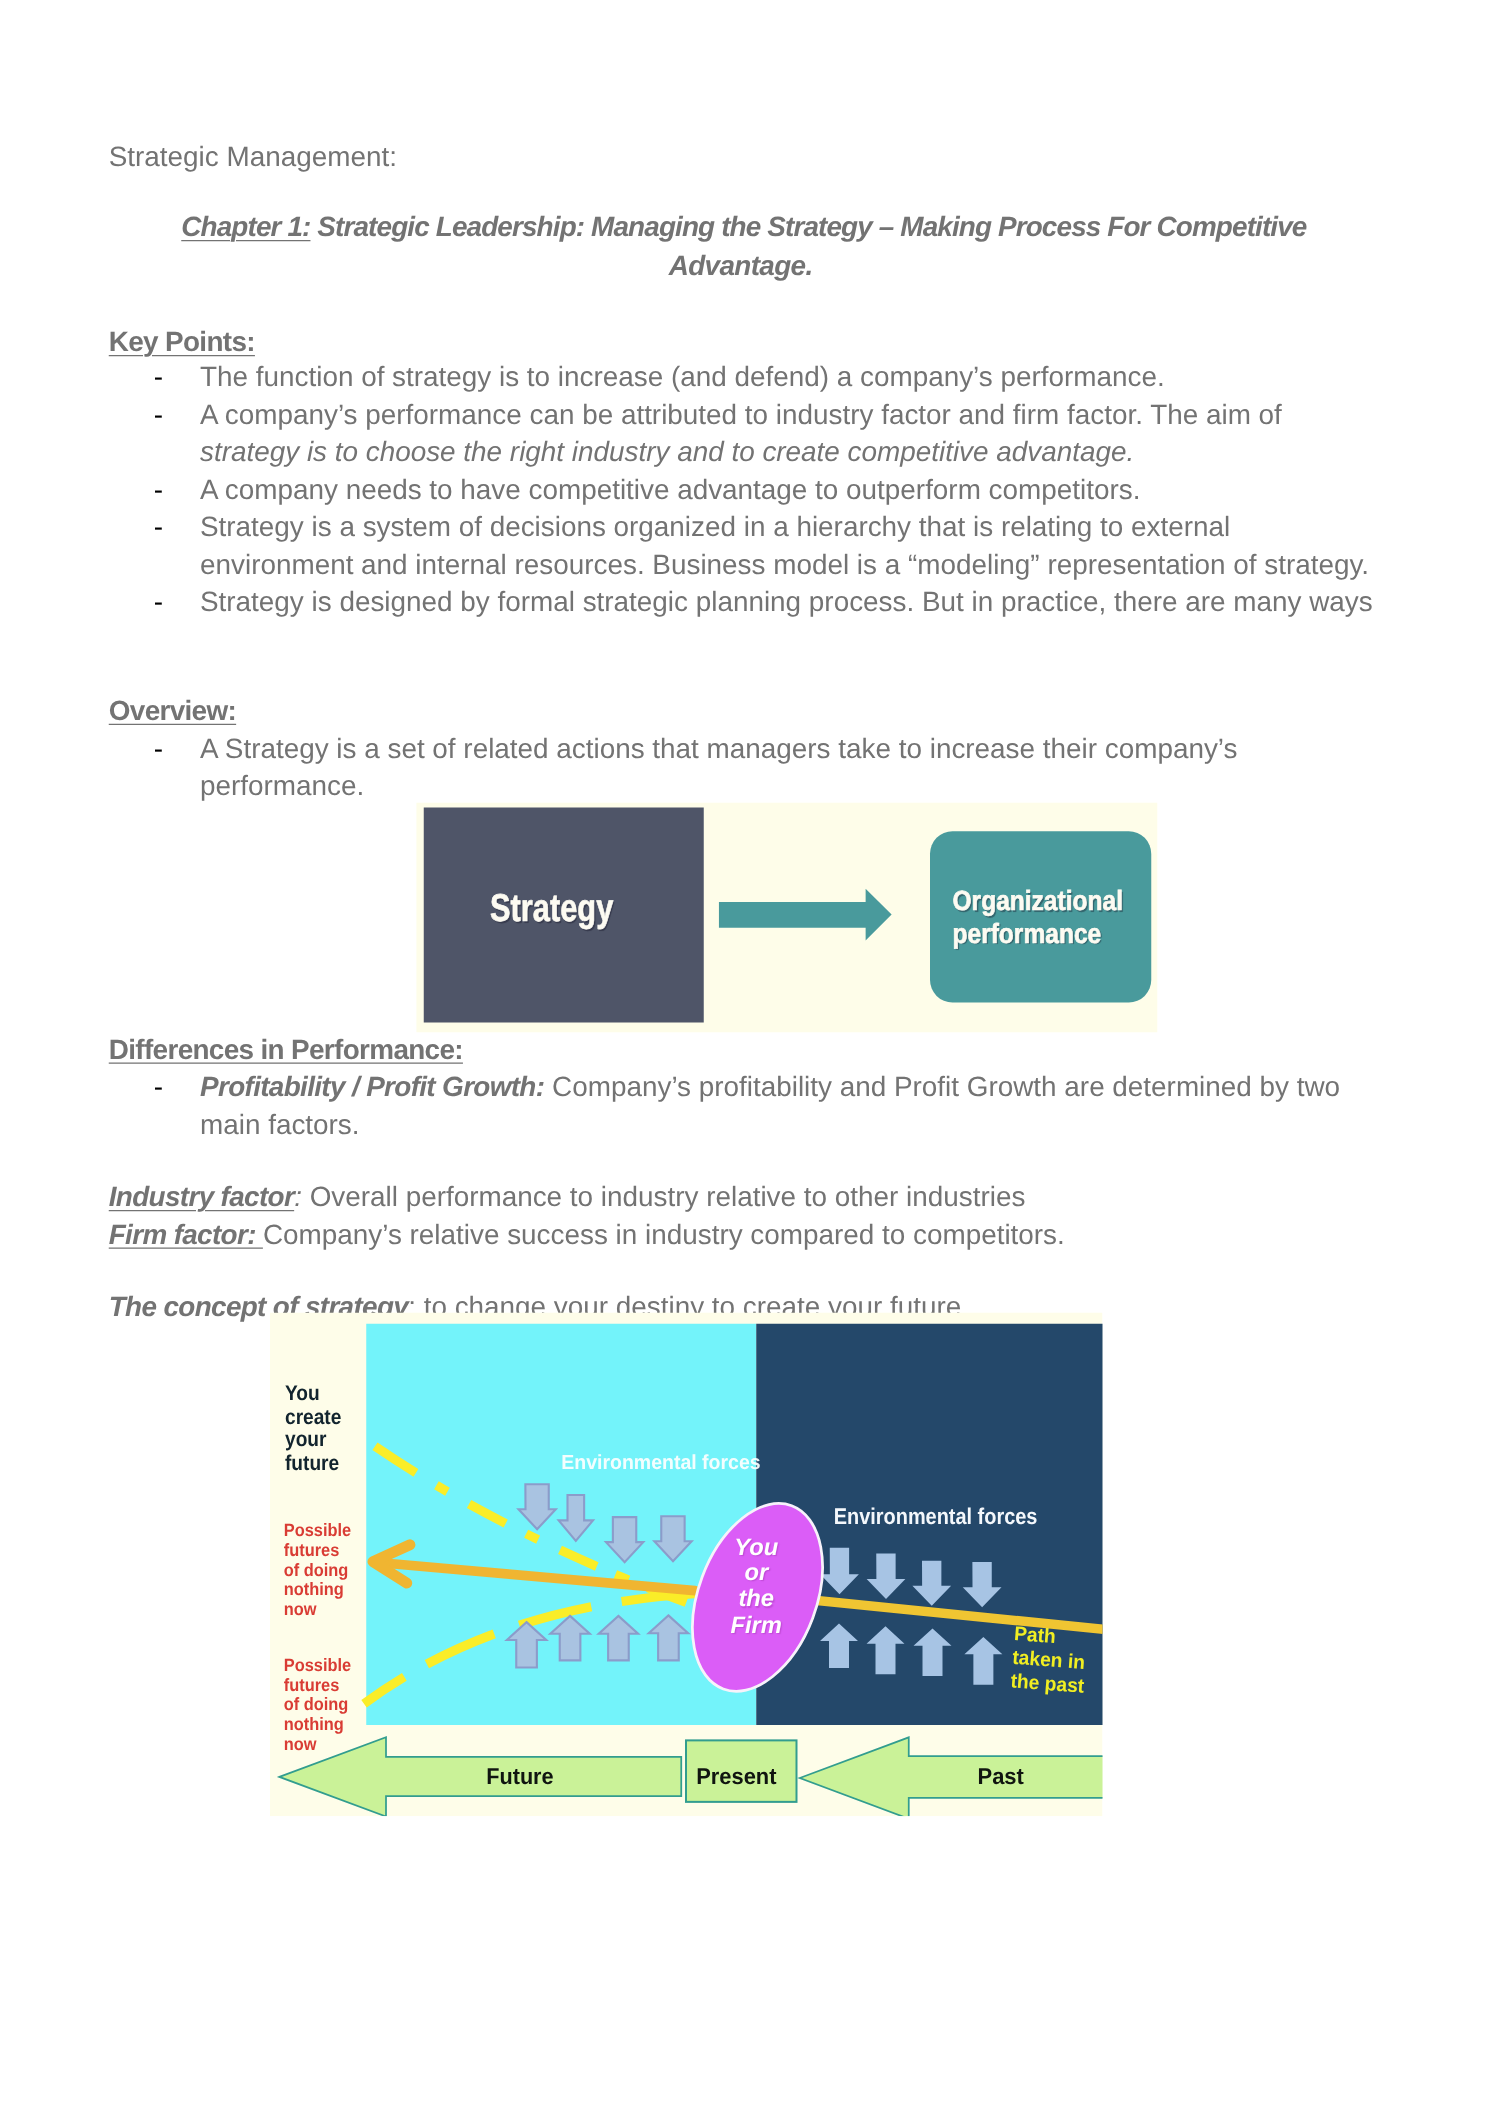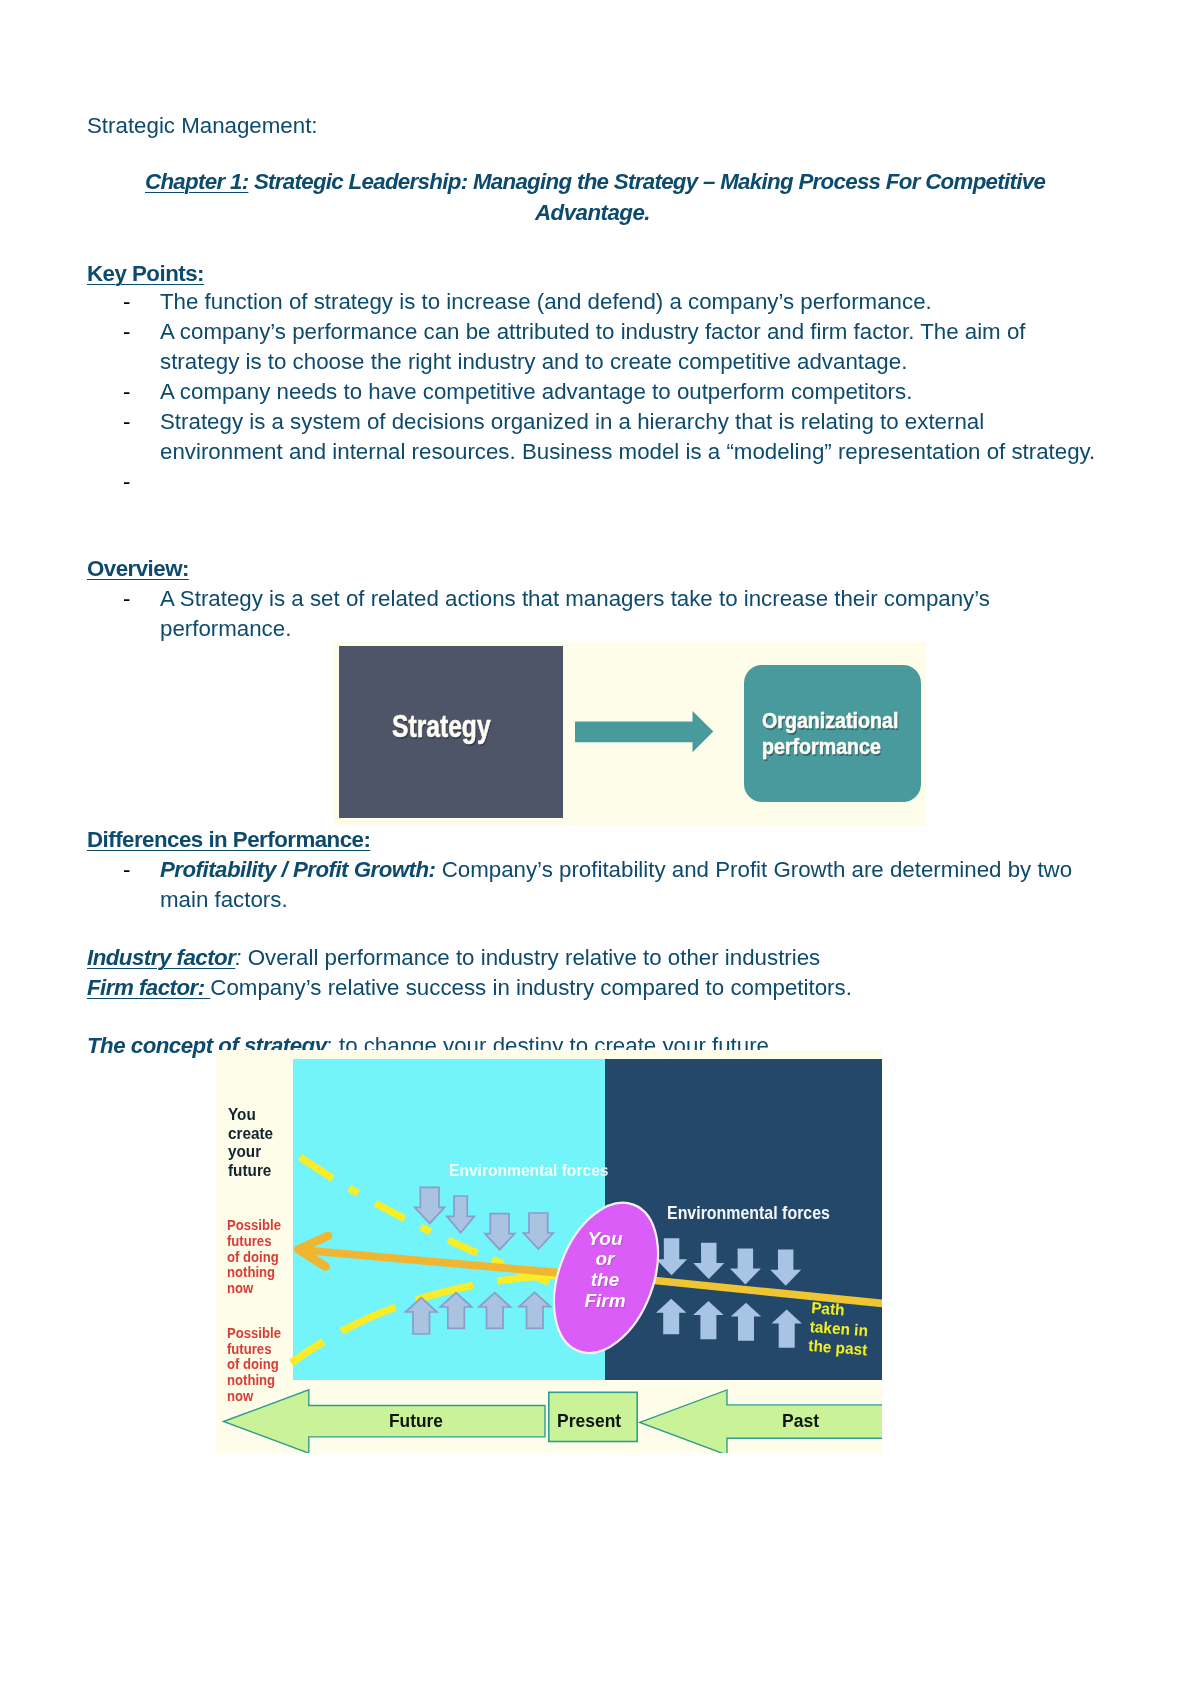--- a/index.html
+++ b/index.html
@@ -1,21 +1,21 @@
 <!DOCTYPE html>
 <html><head>
 <meta charset="utf-8">
 <style>
   html,body{margin:0;padding:0;}
   body{width:1200px;height:1697px;background:#ffffff;
        font-family:"Liberation Sans",sans-serif;-webkit-font-smoothing:antialiased;}
   .page{position:relative;width:1200px;height:1697px;overflow:hidden;background:#fff;}
 
   
-  .tx{position:absolute;white-space:pre;font-size:22.3px;line-height:30px;color:#0c4a6e;}
+  .tx{position:absolute;white-space:pre;font-size:22.3px;line-height:30px;color:#737373;}
   .b{font-weight:bold;font-stretch:semi-condensed;letter-spacing:-0.52px;}
   .i{font-style:italic;}
   .u{text-decoration:underline;text-underline-offset:3px;text-decoration-thickness:1.4px;}
   .dash{position:absolute;font-size:22.3px;line-height:30px;color:#000;}
 
   
   .fig1{position:absolute;overflow:hidden;filter:blur(0.35px) saturate(0.97);text-align:center;}
   .fig1 .bg{position:absolute;inset:0;background:#fefde8;}
   .fig1 .darkbox{position:absolute;background:#4f5569;}
   .fig1 .tealbox{position:absolute;background:#479b9d;border-radius:18px;}
@@ -40,30 +40,31 @@
   <div class="tx b i" style="left:145px;top:167px;letter-spacing:-0.69px;"><span class="u">Chapter 1:</span><span> Strategic Leadership: Managing the Strategy – Making Process For Competitive</span></div>
   <div class="tx b i" style="left:535px;top:197.8px;">Advantage.</div>
 
   <div class="tx b u" style="left:87px;top:259px;">Key Points:</div>
 
   <div class="dash" style="left:123px;top:287px;">-</div>
   <div class="tx" style="left:160px;top:287px;">The function of strategy is to increase (and defend) a company’s performance.</div>
 
   <div class="dash" style="left:123px;top:317px;">-</div>
   <div class="tx" style="left:160px;top:317px;">A company’s performance can be attributed to industry factor and firm factor. The aim of</div>
-  <div class="tx" style="left:160px;top:347px;">strategy is to choose the right industry and to create competitive advantage.</div>
+  <div class="tx" style="left:160px;top:347px;font-style:italic;">strategy is to choose the right industry and to create competitive advantage.</div>
 
   <div class="dash" style="left:123px;top:377px;">-</div>
   <div class="tx" style="left:160px;top:377px;">A company needs to have competitive advantage to outperform competitors.</div>
 
   <div class="dash" style="left:123px;top:407px;">-</div>
   <div class="tx" style="left:160px;top:407px;">Strategy is a system of decisions organized in a hierarchy that is relating to external</div>
   <div class="tx" style="left:160px;top:437px;">environment and internal resources. Business model is a “modeling” representation of strategy.</div>
 
   <div class="dash" style="left:123px;top:467px;">-</div>
+  <div class="tx" style="left:160px;top:467px;">Strategy is designed by formal strategic planning process. But in practice, there are many ways</div>
 
   <div class="tx b u" style="left:87px;top:554px;">Overview:</div>
   <div class="dash" style="left:123px;top:584px;">-</div>
   <div class="tx" style="left:160px;top:584px;">A Strategy is a set of related actions that managers take to increase their company’s</div>
   <div class="tx" style="left:160px;top:614px;">performance.</div>
 
   <div class="tx b u" style="left:87px;top:825px;">Differences in Performance:</div>
   <div class="dash" style="left:123px;top:855px;">-</div>
   <div class="tx" style="left:160px;top:855px;"><span class="b i">Profitability / Profit Growth:</span><span> Company’s profitability and Profit Growth are determined by two</span></div>
   <div class="tx" style="left:160px;top:885px;">main factors.</div>

